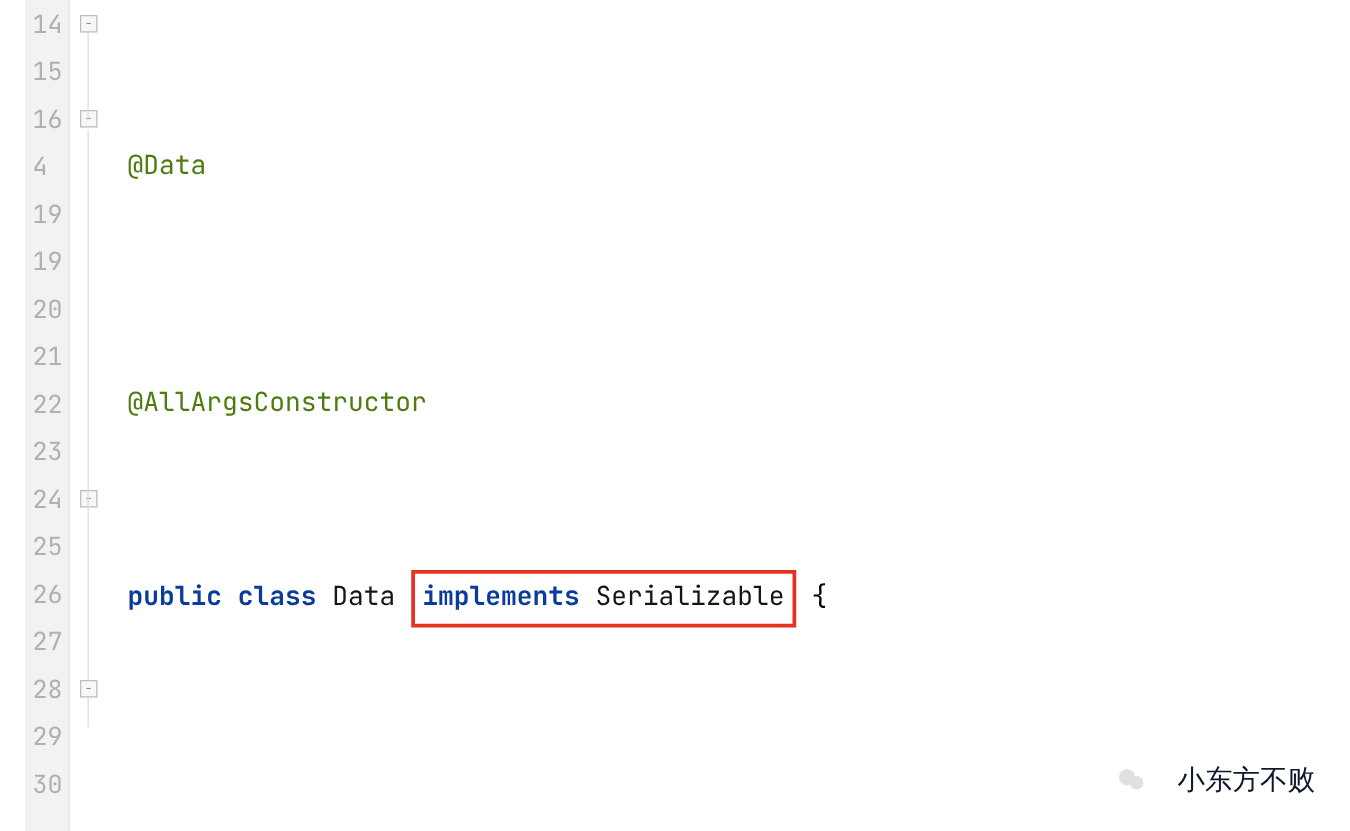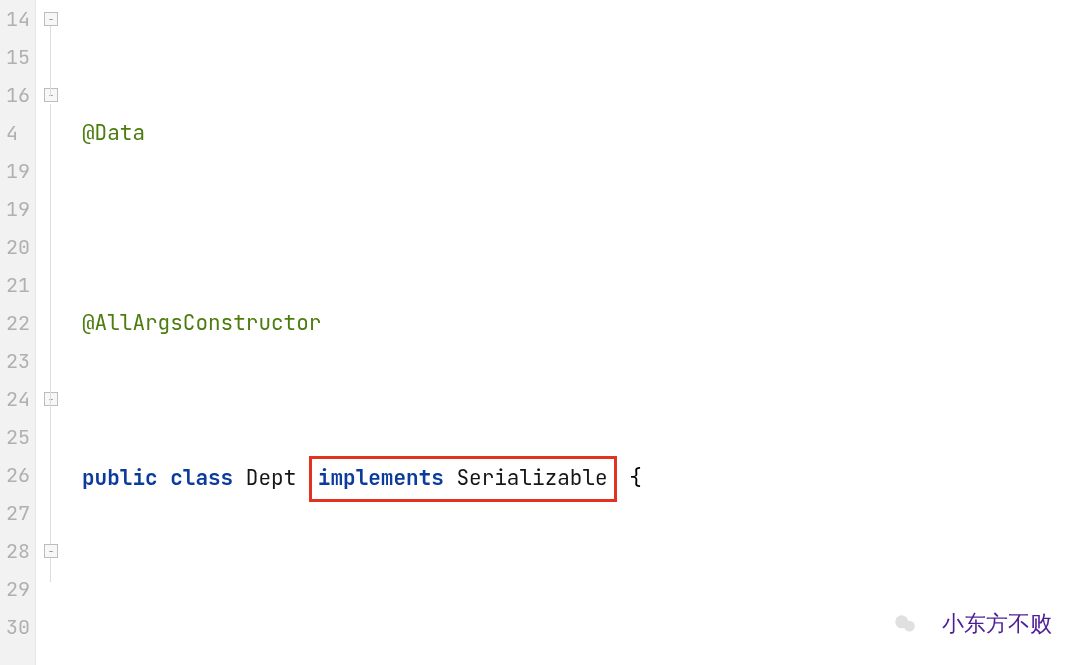--- a/index.html
+++ b/index.html
@@ -21,20 +21,21 @@
     background: #f2f2f2;
     color: #aeb0b2;
     text-align: right;
     padding-right: 18px;
     padding-left: 6px;
     user-select: none;
     width: 36px;
     line-height: 38px;
     font-size: 20px;
     border-right: 1px solid #e6e6e6;
+    margin-left: 20px;
   }
   .fold-column {
     width: 36px;
     background: #ffffff;
     position: relative;
     line-height: 38px;
   }
   .fold-mark {
     position: absolute;
     left: 8px;
@@ -68,21 +69,21 @@
   .redbox {
     border: 3px solid #e23322;
     padding: 0 6px 2px 6px;
     display: inline-block;
     margin-bottom: -2px;
   }
   .watermark {
     position: absolute;
     right: 28px;
     bottom: 26px;
-    color: #4c1d95;
+    color: #0f172a;
     font-family: sans-serif;
     font-size: 22px;
     display: flex;
     align-items: center;
     gap: 24px;
     text-align: center;
   }
   .watermark-icon {
     width: 26px; height: 26px;
     display:inline-flex; align-items:center; justify-content:center;
@@ -121,21 +122,21 @@
     <span class="fold-mark" style="top:544px;">−</span>
   </div>
 
   <div class="code">
 
     <div class="line"><span class="anno">@Data</span></div>
 
 
     <div class="line"><span class="anno">@AllArgsConstructor</span></div>
 
-    <div class="line"><span class="kw">public</span> <span class="kw">class</span> <span class="type">Dept</span> <span class="redbox"><span class="kw">implements</span> <span class="type">Serializable</span></span> <span>{</span></div>
+    <div class="line"><span class="kw">public</span> <span class="kw">class</span> <span class="type">Data</span> <span class="redbox"><span class="kw">implements</span> <span class="type">Serializable</span></span> <span>{</span></div>
 
     
 
     
 
     
 
     
 
     

